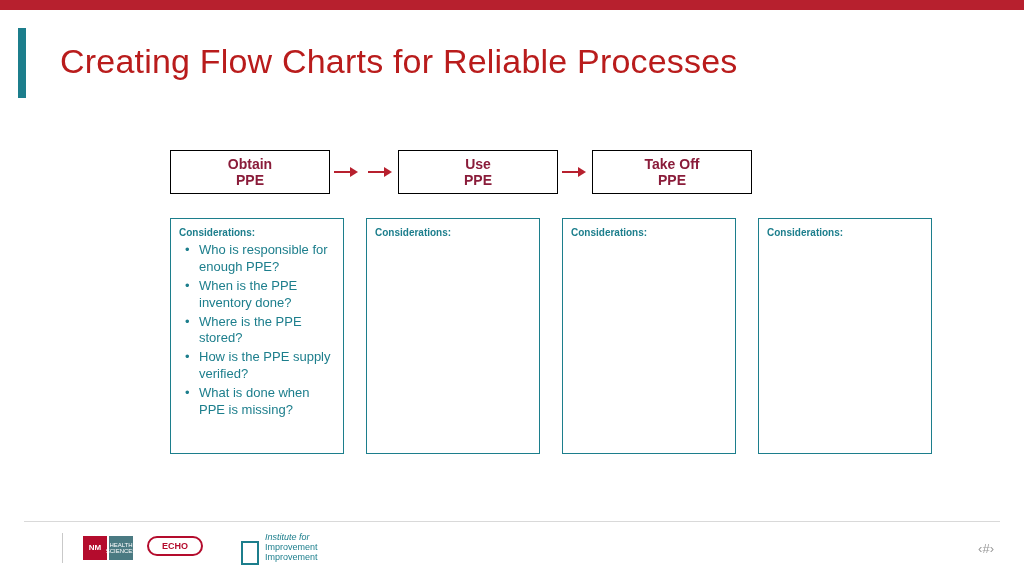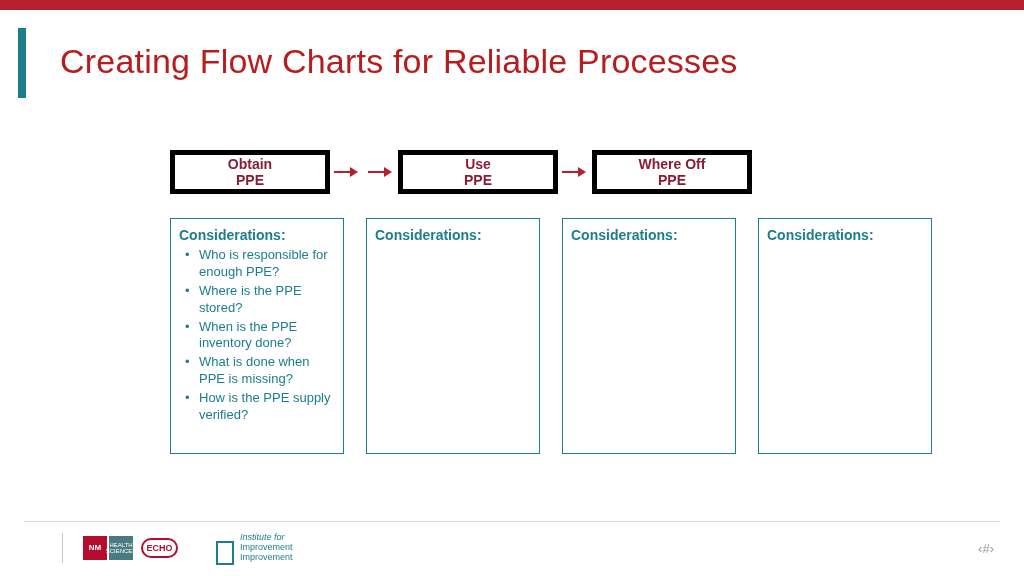--- a/index.html
+++ b/index.html
@@ -39,21 +39,21 @@
     top: 150px;
     left: 170px;
     right: 60px;
     display: flex;
     align-items: center;
     gap: 0;
   }
   .step-box {
     width: 160px;
     height: 44px;
-    border: 5px solid #000000;
+    border: 1px solid #000000;
     display: flex;
     flex-direction: column;
     align-items: center;
     justify-content: center;
     color: #8a1c3a;
     font-size: 14px;
     font-weight: 700;
     line-height: 1.15;
     text-align: center;
     margin-right: 0;
@@ -91,21 +91,21 @@
     width: 174px;
     height: 236px;
     border: 1px solid #1c7e8c;
     padding: 8px 8px 8px 8px;
     color: #1c7e8c;
     font-size: 13px;
   }
   .consider-box .ctitle {
     font-weight: 700;
     margin-bottom: 4px;
-    font-size: 14px;
+    font-size: 10px;
   }
   .consider-box ul {
     list-style: none;
     padding-left: 4px;
   }
   .consider-box li {
     position: relative;
     padding-left: 16px;
     margin-bottom: 2px;
     line-height: 1.3;
@@ -139,26 +139,26 @@
     font-size: 11px;
     line-height: 1.2;
     max-width: 200px;
   }
   .vsep {
     width: 1px; height: 30px;
     background: #c9c9c9;
     margin: 0 20px;
   }
   .logo-group { display: flex; align-items: center; gap: 38px; }
-  .logo { display: flex; align-items: center; gap: 6px; font-size: 9px; color: #333; }
+  .logo { display: flex; align-items: flex-start; gap: 12px; font-size: 9px; color: #333; }
   .unm { display: flex; gap: 2px; }
   .unm .sq { width: 24px; height: 24px; }
   .unm .red { background: #b40c2d; color: #fff; display:flex;align-items:center;justify-content:center;font-size:8px;font-weight:700; }
   .unm .teal { background: #4a7a82; color:#fff; display:flex;flex-direction:column;align-items:center;justify-content:center;font-size:6px;line-height:1;}
-  .echo-badge { width:37px;height:20px;border:2px solid #b40c2d;border-radius:10px;color:#b40c2d;font-size:9px;font-weight:700;display:flex;align-items:center;justify-content:center;margin-left:2px; }
+  .echo-badge { width:56px;height:20px;border:2px solid #b40c2d;border-radius:10px;color:#b40c2d;font-size:9px;font-weight:700;display:flex;align-items:center;justify-content:center;margin-left:2px; }
   .ahrq-mark {
     font-style: italic; font-weight: 800; font-size: 16px;
     background: linear-gradient(90deg,#2a4b8d,#6a1b6e);
     -webkit-background-clip: text; color: transparent;
     position: relative;
   }
   .ahrq-underline { display:block; height:2px; width:46px;
     background: linear-gradient(90deg,#e6b400,#d32f6a,#6a1b6e); }
   .ahrq-sub { font-size:8px; color:#5a3b73; line-height:1; }
   .ihi { display:flex; align-items:flex-end; gap:6px; color:#1c7e8c; }
@@ -185,34 +185,34 @@
     <span>PPE</span>
   </div>
   <div class="arrow"></div>
   <div class="arrow"></div>
   <div class="step-box">
     <span>Use</span>
     <span>PPE</span>
   </div>
   <div class="arrow"></div>
   <div class="step-box">
-    <span>Where Off</span>
+    <span>Take Off</span>
     <span>PPE</span>
   </div>
 </div>
 
 <div class="considerations-row">
   <div class="consider-box">
     <div class="ctitle">Considerations:</div>
     <ul>
       <li>Who is responsible for enough PPE?</li>
+      <li>When is the PPE inventory done?</li>
       <li>Where is the PPE stored?</li>
-      <li>When is the PPE inventory done?</li>
+      <li>How is the PPE supply verified?</li>
       <li>What is done when PPE is missing?</li>
-      <li>How is the PPE supply verified?</li>
     </ul>
   </div>
   <div class="consider-box">
     <div class="ctitle">Considerations:</div>
   </div>
   <div class="consider-box">
     <div class="ctitle">Considerations:</div>
   </div>
   <div class="consider-box">
     <div class="ctitle">Considerations:</div>

